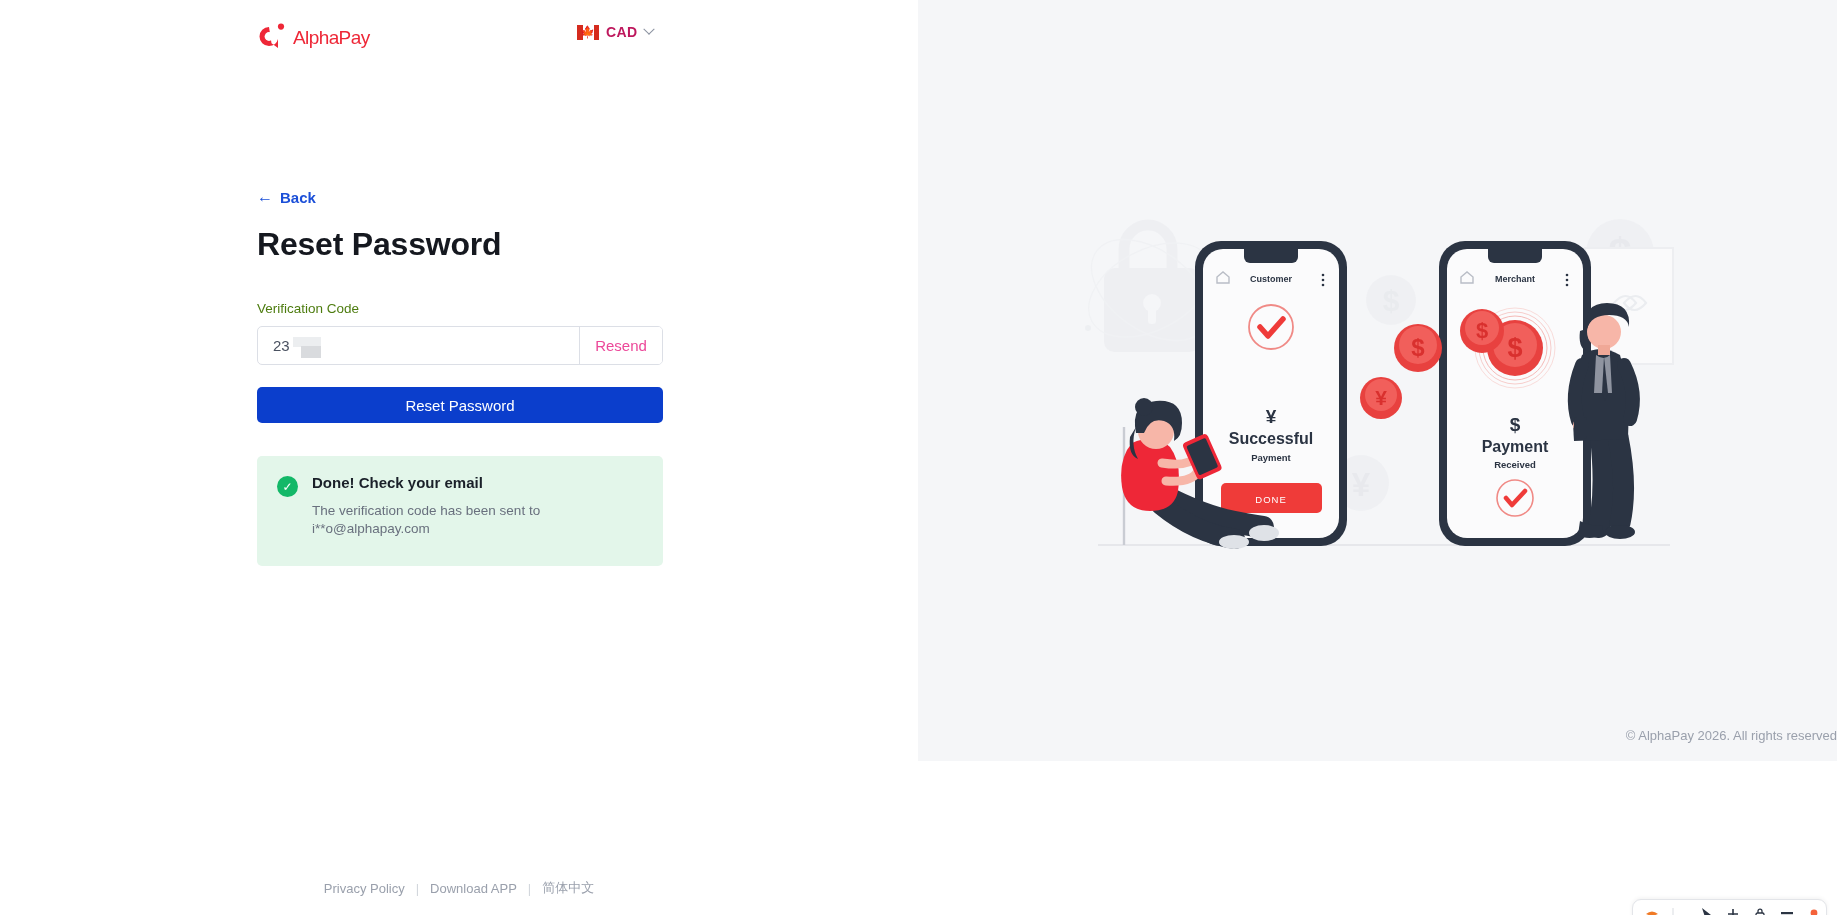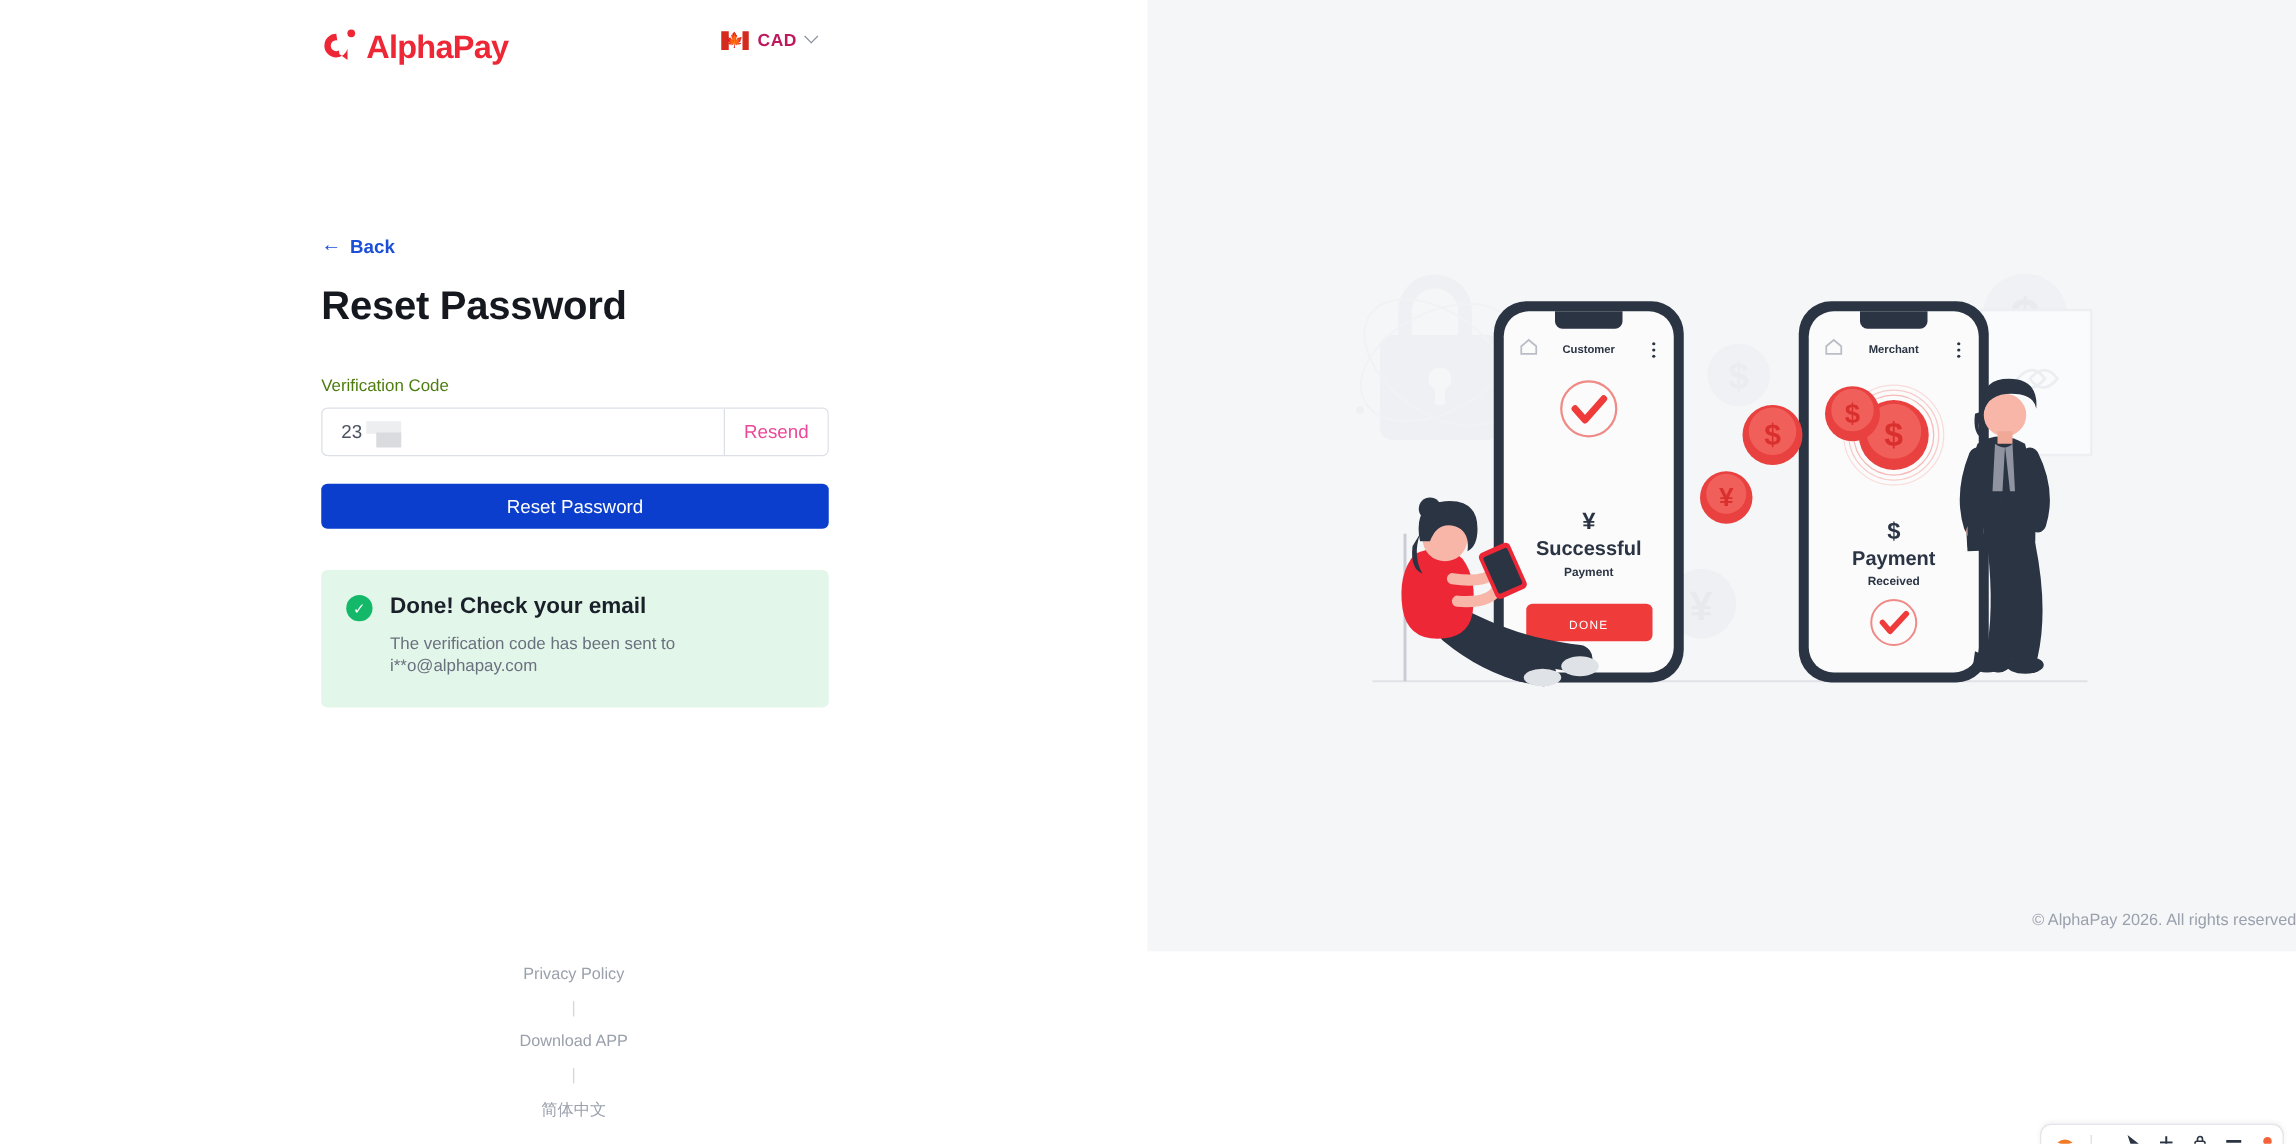--- a/index.html
+++ b/index.html
@@ -19,21 +19,21 @@
     flex: 0 0 918px;
   }
   .brand-row {
     position: absolute; left: 257px; top: 22px;
     display: flex; align-items: center; gap: 0;
     width: 420px;
   }
   .logo { display: flex; align-items: center; gap: 7px; cursor: pointer; }
   .logo-mark { position: relative; width: 29px; height: 30px; }
   .logo-text {
-    font-size: 26px; font-weight: bold; color: #ee2737;
+    font-size: 19px; font-weight: normal; color: #ee2737;
     letter-spacing: -0.6px; line-height: 1;
   }
   .currency-picker {
     position: absolute; left: 320px; top: 2px;
     display: flex; align-items: center; gap: 7px;
     cursor: pointer;
   }
   .flag-icon {
     width: 22px; height: 15px; position: relative; display: inline-block;
     background: #fff; border: 0;
@@ -106,30 +106,30 @@
     padding: 18px 20px 22px 20px;
     display: flex; gap: 14px; align-items: flex-start;
     min-height: 110px;
   }
   .alert-icon {
     flex: 0 0 auto; width: 21px; height: 21px; border-radius: 50%;
     background: #13b868; color: #fff;
     display: flex; align-items: center; justify-content: center;
     font-size: 12px; margin-top: 2px;
   }
-  .alert-title { font-size: 18px; font-weight: bold; color: #1a2029; }
+  .alert-title { font-size: 15px; font-weight: bold; color: #1a2029; }
   .alert-desc {
     margin-top: 11px; font-size: 13.5px; color: #69707e; line-height: 1.3;
     max-width: 250px;
   }
 
   .footer-left {
     position: absolute; left: 0; bottom: 18px; width: 918px;
-    display: flex; justify-content: center; align-items: center; gap: 12px;
-    font-size: 13px; color: #9aa0ac; flex-direction: column;
+    display: flex; justify-content: center; align-items: center; gap: 0;
+    font-size: 13px; color: #9aa0ac;
   }
   .footer-left a { color: #9aa0ac; text-decoration: none; cursor: pointer; }
   .footer-sep { color: #d2d6dd; margin: 0 11px; }
 
   
   .right-panel {
     position: relative;
     flex: 1 1 auto; height: 761px; background: #f5f6f8;
   }
   .illustration { position: absolute; left: 50%; top: 205px; transform: translateX(-50%); }

